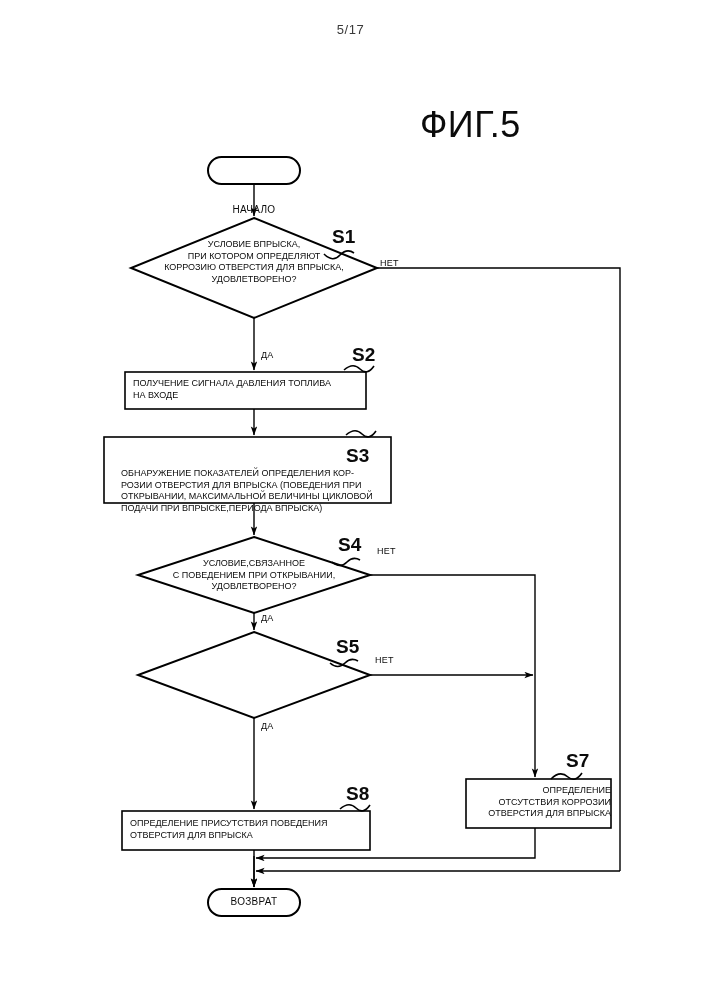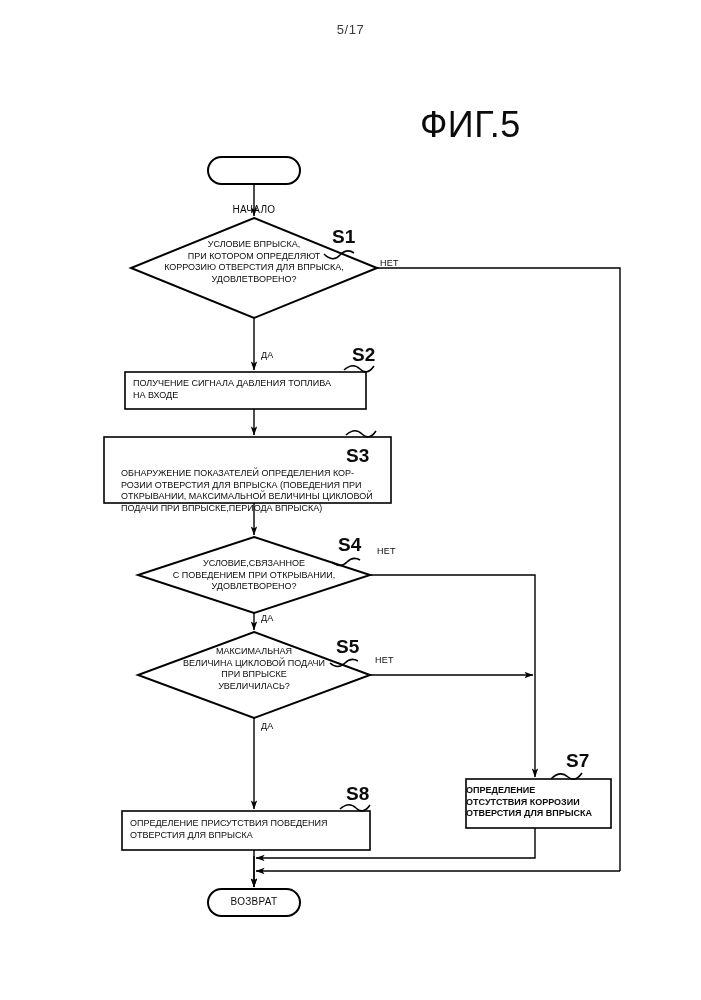--- a/index.html
+++ b/index.html
@@ -60,22 +60,21 @@
     letter-spacing: 0.3px;
     text-align: center;
   }
   .diamond-text {
     text-align: center;
   }
   .box-text-left {
     text-align: left;
   }
   .box-text-center {
-    text-align: left;
-    font-weight: bold;
+    text-align: right;
   }
   .step-label {
     position: absolute;
     font-size: 19px;
     font-weight: bold;
     color: #0b0b0b;
     letter-spacing: 0px;
   }
   .edge-label {
     position: absolute;
@@ -166,24 +165,20 @@
 
   <div class="node-text box-text-left" style="left:121px; top:443px; width:278px;margin-top:25px;">ОБНАРУЖЕНИЕ ПОКАЗАТЕЛЕЙ ОПРЕДЕЛЕНИЯ КОР-
 РОЗИИ ОТВЕРСТИЯ ДЛЯ ВПРЫСКА (ПОВЕДЕНИЯ ПРИ
 ОТКРЫВАНИИ, МАКСИМАЛЬНОЙ ВЕЛИЧИНЫ ЦИКЛОВОЙ
 ПОДАЧИ ПРИ ВПРЫСКЕ,ПЕРИОДА ВПРЫСКА)</div>
 
   <div class="node-text diamond-text" style="left:134px; top:558px; width:240px;">УСЛОВИЕ,СВЯЗАННОЕ
 С ПОВЕДЕНИЕМ ПРИ ОТКРЫВАНИИ,
 УДОВЛЕТВОРЕНО?</div>
 
-  <div class="node-text diamond-text" style="left:140px; top:646px; width:228px;">МАКСИМАЛЬНАЯ
-ВЕЛИЧИНА ЦИКЛОВОЙ ПОДАЧИ
-ПРИ ВПРЫСКЕ
-УВЕЛИЧИЛАСЬ?</div>
 
   <div class="node-text box-text-center" style="left:466px; top:785px; width:145px;">ОПРЕДЕЛЕНИЕ
 ОТСУТСТВИЯ КОРРОЗИИ
 ОТВЕРСТИЯ ДЛЯ ВПРЫСКА</div>
 
   <div class="node-text box-text-left" style="left:130px; top:818px; width:234px;">ОПРЕДЕЛЕНИЕ ПРИСУТСТВИЯ ПОВЕДЕНИЯ
 ОТВЕРСТИЯ ДЛЯ ВПРЫСКА</div>
 
   <div class="node-text term-text" style="left:208px; top:896px; width:92px;">ВОЗВРАТ</div>
 

